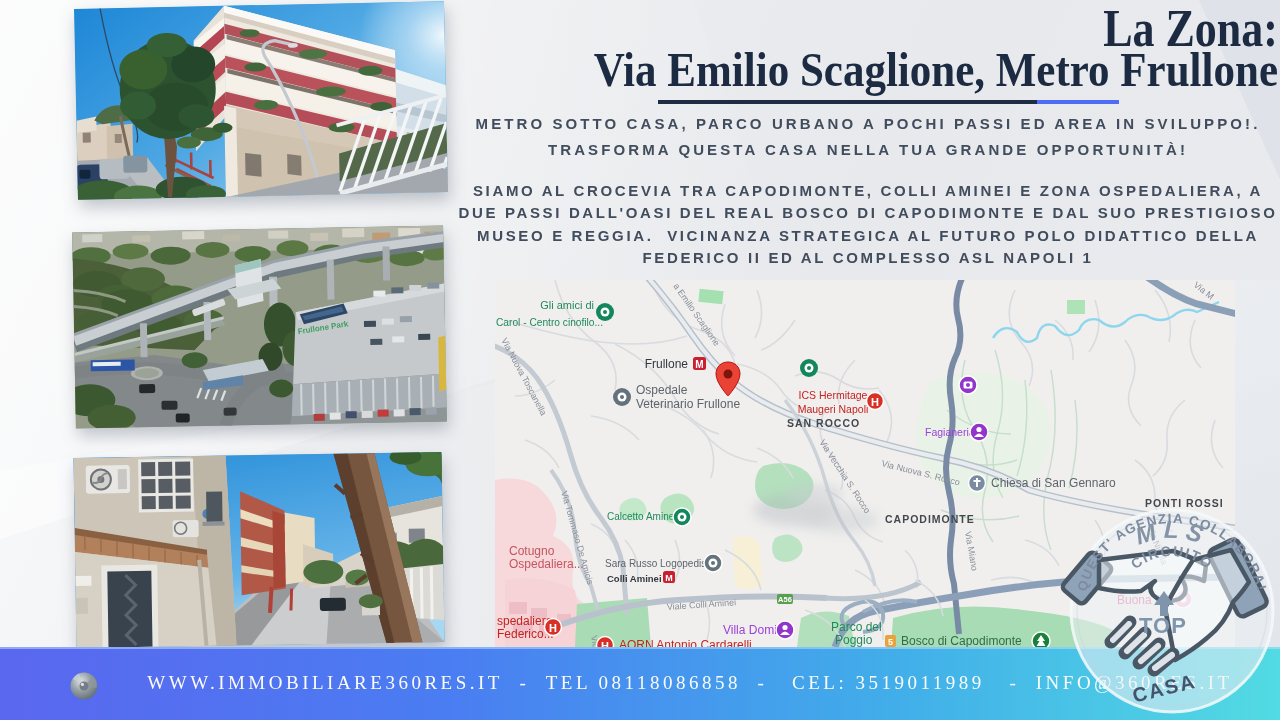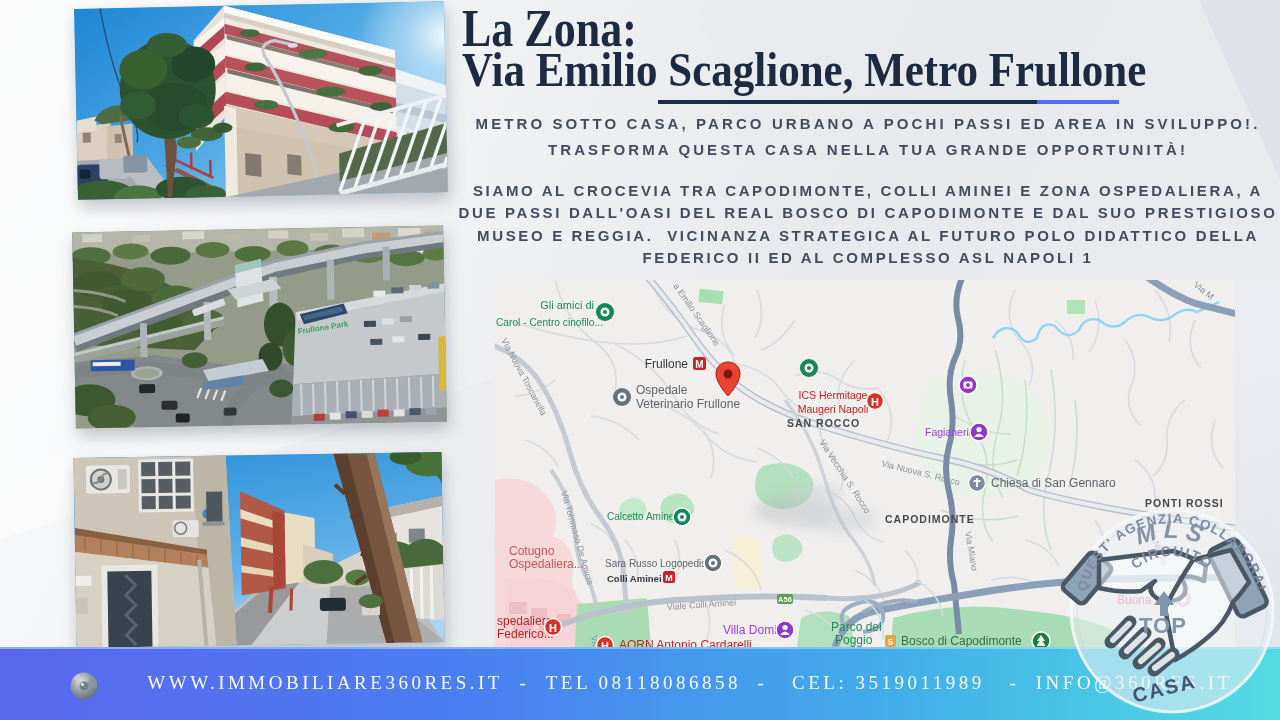--- a/index.html
+++ b/index.html
@@ -417,21 +417,21 @@
  <path d="M271,40 l-10,-9 M276,64 l12,-4 M286,100 l12,9 M291,122 l-11,8" stroke="#5a3d2c" stroke-width="4"></path>
 
  <path d="M318,0 q14,18 40,22 q8,2 10,10 l0,-32 z" fill="#3f6a33"></path>
  <ellipse cx="354" cy="12" rx="22" ry="12" fill="#477239"></ellipse>
  <ellipse cx="332" cy="4" rx="16" ry="8" fill="#375d2c"></ellipse>
 
  <rect x="286" y="150" width="18" height="12" fill="#d9d6cf"></rect>
  <ellipse cx="295" cy="148" rx="12" ry="7" fill="#50703f"></ellipse>
 </svg></div>
 
-<div class="abs" style="left:462px;top:8px;width:816px;text-align:left;font-family:'Liberation Serif',serif;font-weight:bold;color:#1c2b42;font-size:44px;line-height:41px;">
+<div class="abs" style="left:462px;top:8px;width:816px;text-align:right;font-family:'Liberation Serif',serif;font-weight:bold;color:#1c2b42;font-size:44px;line-height:41px;">
     <div style="transform:scaleY(1.2);">La Zona:</div>
 
 <div style="font-size:43px;transform:scaleY(1.15);">Via Emilio Scaglione, Metro Frullone</div>
   </div>
 
 <div class="abs" style="left:658px;top:100px;width:379px;height:4px;background:#1e2c44;"></div>
 
 <div class="abs" style="left:1037px;top:100px;width:82px;height:4px;background:#4f6cf6;"></div>
 
 <div class="abs" style="left:400px;top:111px;width:936px;text-align:center;font-weight:bold;font-size:15px;letter-spacing:3.1px;line-height:26px;color:#414c5c;">METRO SOTTO CASA, PARCO URBANO A POCHI PASSI ED AREA IN SVILUPPO!.<br>TRASFORMA QUESTA CASA NELLA TUA GRANDE OPPORTUNITÀ!</div>

